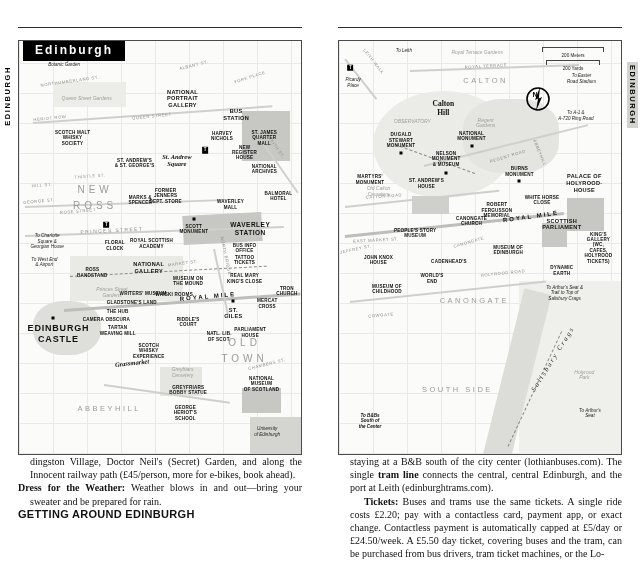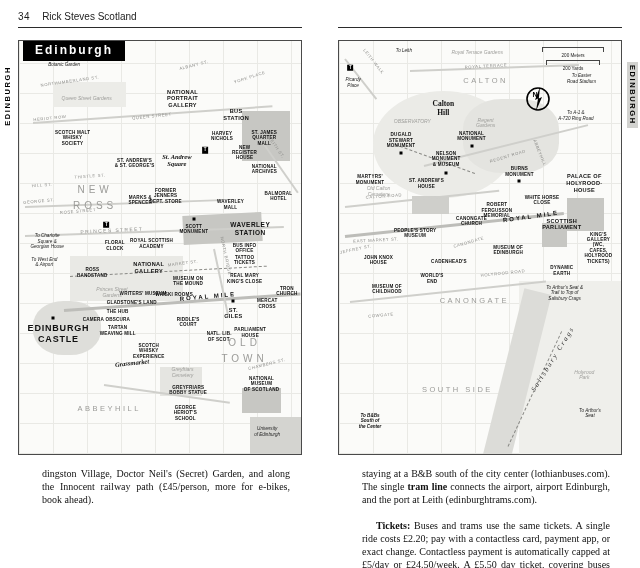--- a/index.html
+++ b/index.html
@@ -64,36 +64,33 @@
   .scalebar{position:absolute;z-index:5;font-size:4.6px;color:#222;text-align:center;}
   .sb-bracket{height:4px;border-left:1px solid #444;border-right:1px solid #444;
               border-top:1px solid #444;margin-bottom:1px;}
   .sb-row{margin-bottom:2px;}
 
   
   .bodytext{position:absolute;top:455px;font-size:10px;line-height:13.2px;color:#111;
             text-align:justify;font-family:"Liberation Serif",serif;}
   .bt-left{left:18px;width:284px;}
   .bt-right{left:30px;width:272px;}
-  .bodytext p{margin:12px;}
+  .bodytext p{margin:0;}
   .cont{padding-left:12px;}
   .hang{padding-left:12px;text-indent:-12px;}
   .indent{text-indent:14px;}
   .sect{font-family:"Liberation Sans",sans-serif;font-weight:bold;font-size:11px;
         letter-spacing:.3px;margin:7px 0 2px;text-align:left;}
 </style>
 </head>
 <body>
 
 <div class="spread">
 
   <div class="page page-left">
-    <div class="pg-header">
-      <span class="num">34</span><span class="ttl">Rick Steves Scotland</span>
-    </div>
     <div class="header-rule"></div>
 
     <div class="map">
       <div class="map-title">Edinburgh</div>
 
       <i class="shape" style="left:12%;top:10%;width:26%;height:6%;background:#ecece8;"></i>
       <i class="shape" style="left:79%;top:17%;width:17%;height:12%;background:#c7c7c3;"></i>
       <i class="shape" style="left:18%;top:52%;width:40%;height:11%;background:#e9e9e5;"></i>
       <i class="shape" style="left:58%;top:42%;width:28%;height:7%;background:#c7c7c3;transform:rotate(-3deg);"></i>
       <i class="shape" style="left:5%;top:63%;width:24%;height:13%;background:#dedeDA;border-radius:45%;"></i>
@@ -230,20 +227,22 @@
           <span class="mlbl mkT" style="left: 31%; top: 44.5%; transform: translate(-50%, -50%);">T</span>
           <span class="mlbl mkT" style="left: 66%; top: 26.5%; transform: translate(-50%, -50%);">T</span>
           <span class="mlbl mk" style="left: 12%; top: 67%; transform: translate(-50%, -50%);"></span>
           <span class="mlbl mk" style="left: 62%; top: 43%; transform: translate(-50%, -50%);"></span>
           <span class="mlbl mk" style="left: 76%; top: 63%; transform: translate(-50%, -50%);"></span>
         </div>
     </div>
 
     <div class="bodytext bt-left">
       <p class="cont">dingston Village, Doctor Neil's (Secret) Garden, and along the Innocent railway path (£45/person, more for e-bikes, book ahead).</p>
+      <p class="hang"><b>Dress for the Weather:</b><span> Weather blows in and out—bring your sweater and be prepared for rain.</span></p>
+      <p class="sect">GETTING AROUND EDINBURGH</p>
     </div>
   </div>
 
   <div class="page page-right">
     <div class="header-rule"></div>
 
     <div class="map">
 
       <i class="shape" style="left:12%;top:12%;width:50%;height:26%;background:#ebebe7;border-radius:50%;"></i>
       <i class="shape" style="left:44%;top:14%;width:34%;height:18%;background:#e4e4e0;border-radius:40%;"></i>
@@ -367,21 +366,21 @@
 South of
 the Center</span>
           <span class="mlbl mk" style="left: 47%; top: 25.5%; transform: translate(-50%, -50%);"></span>
           <span class="mlbl mk" style="left: 38%; top: 32%; transform: translate(-50%, -50%);"></span>
           <span class="mlbl mk" style="left: 22%; top: 27%; transform: translate(-50%, -50%);"></span>
           <span class="mlbl mk" style="left: 64%; top: 34%; transform: translate(-50%, -50%);"></span>
         </div>
     </div>
 
     <div class="bodytext bt-right">
-      <p><span>staying at a B&amp;B south of the city center (lothianbuses.com). The single </span><b>tram line</b><span> connects the airport, airport Edinburgh, and the port at Leith (edinburghtrams.com).</span></p>
+      <p><span>staying at a B&amp;B south of the city center (lothianbuses.com). The single </span><b>tram line</b><span> connects the central, central Edinburgh, and the port at Leith (edinburghtrams.com).</span></p>
       <p class="indent"><b>Tickets:</b><span> Buses and trams use the same tickets. A single ride costs £2.20; pay with a contactless card, payment app, or exact change. Contactless payment is automatically capped at £5/day or £24.50/week. A £5.50 day ticket, covering buses and the tram, can be purchased from bus drivers, tram ticket machines, or the Lo-</span></p>
     </div>
   </div>
 
   <div class="tab tab-left">EDINBURGH</div>
   <div class="tab tab-right">EDINBURGH</div>
 
 </div>
 
 </body></html>

